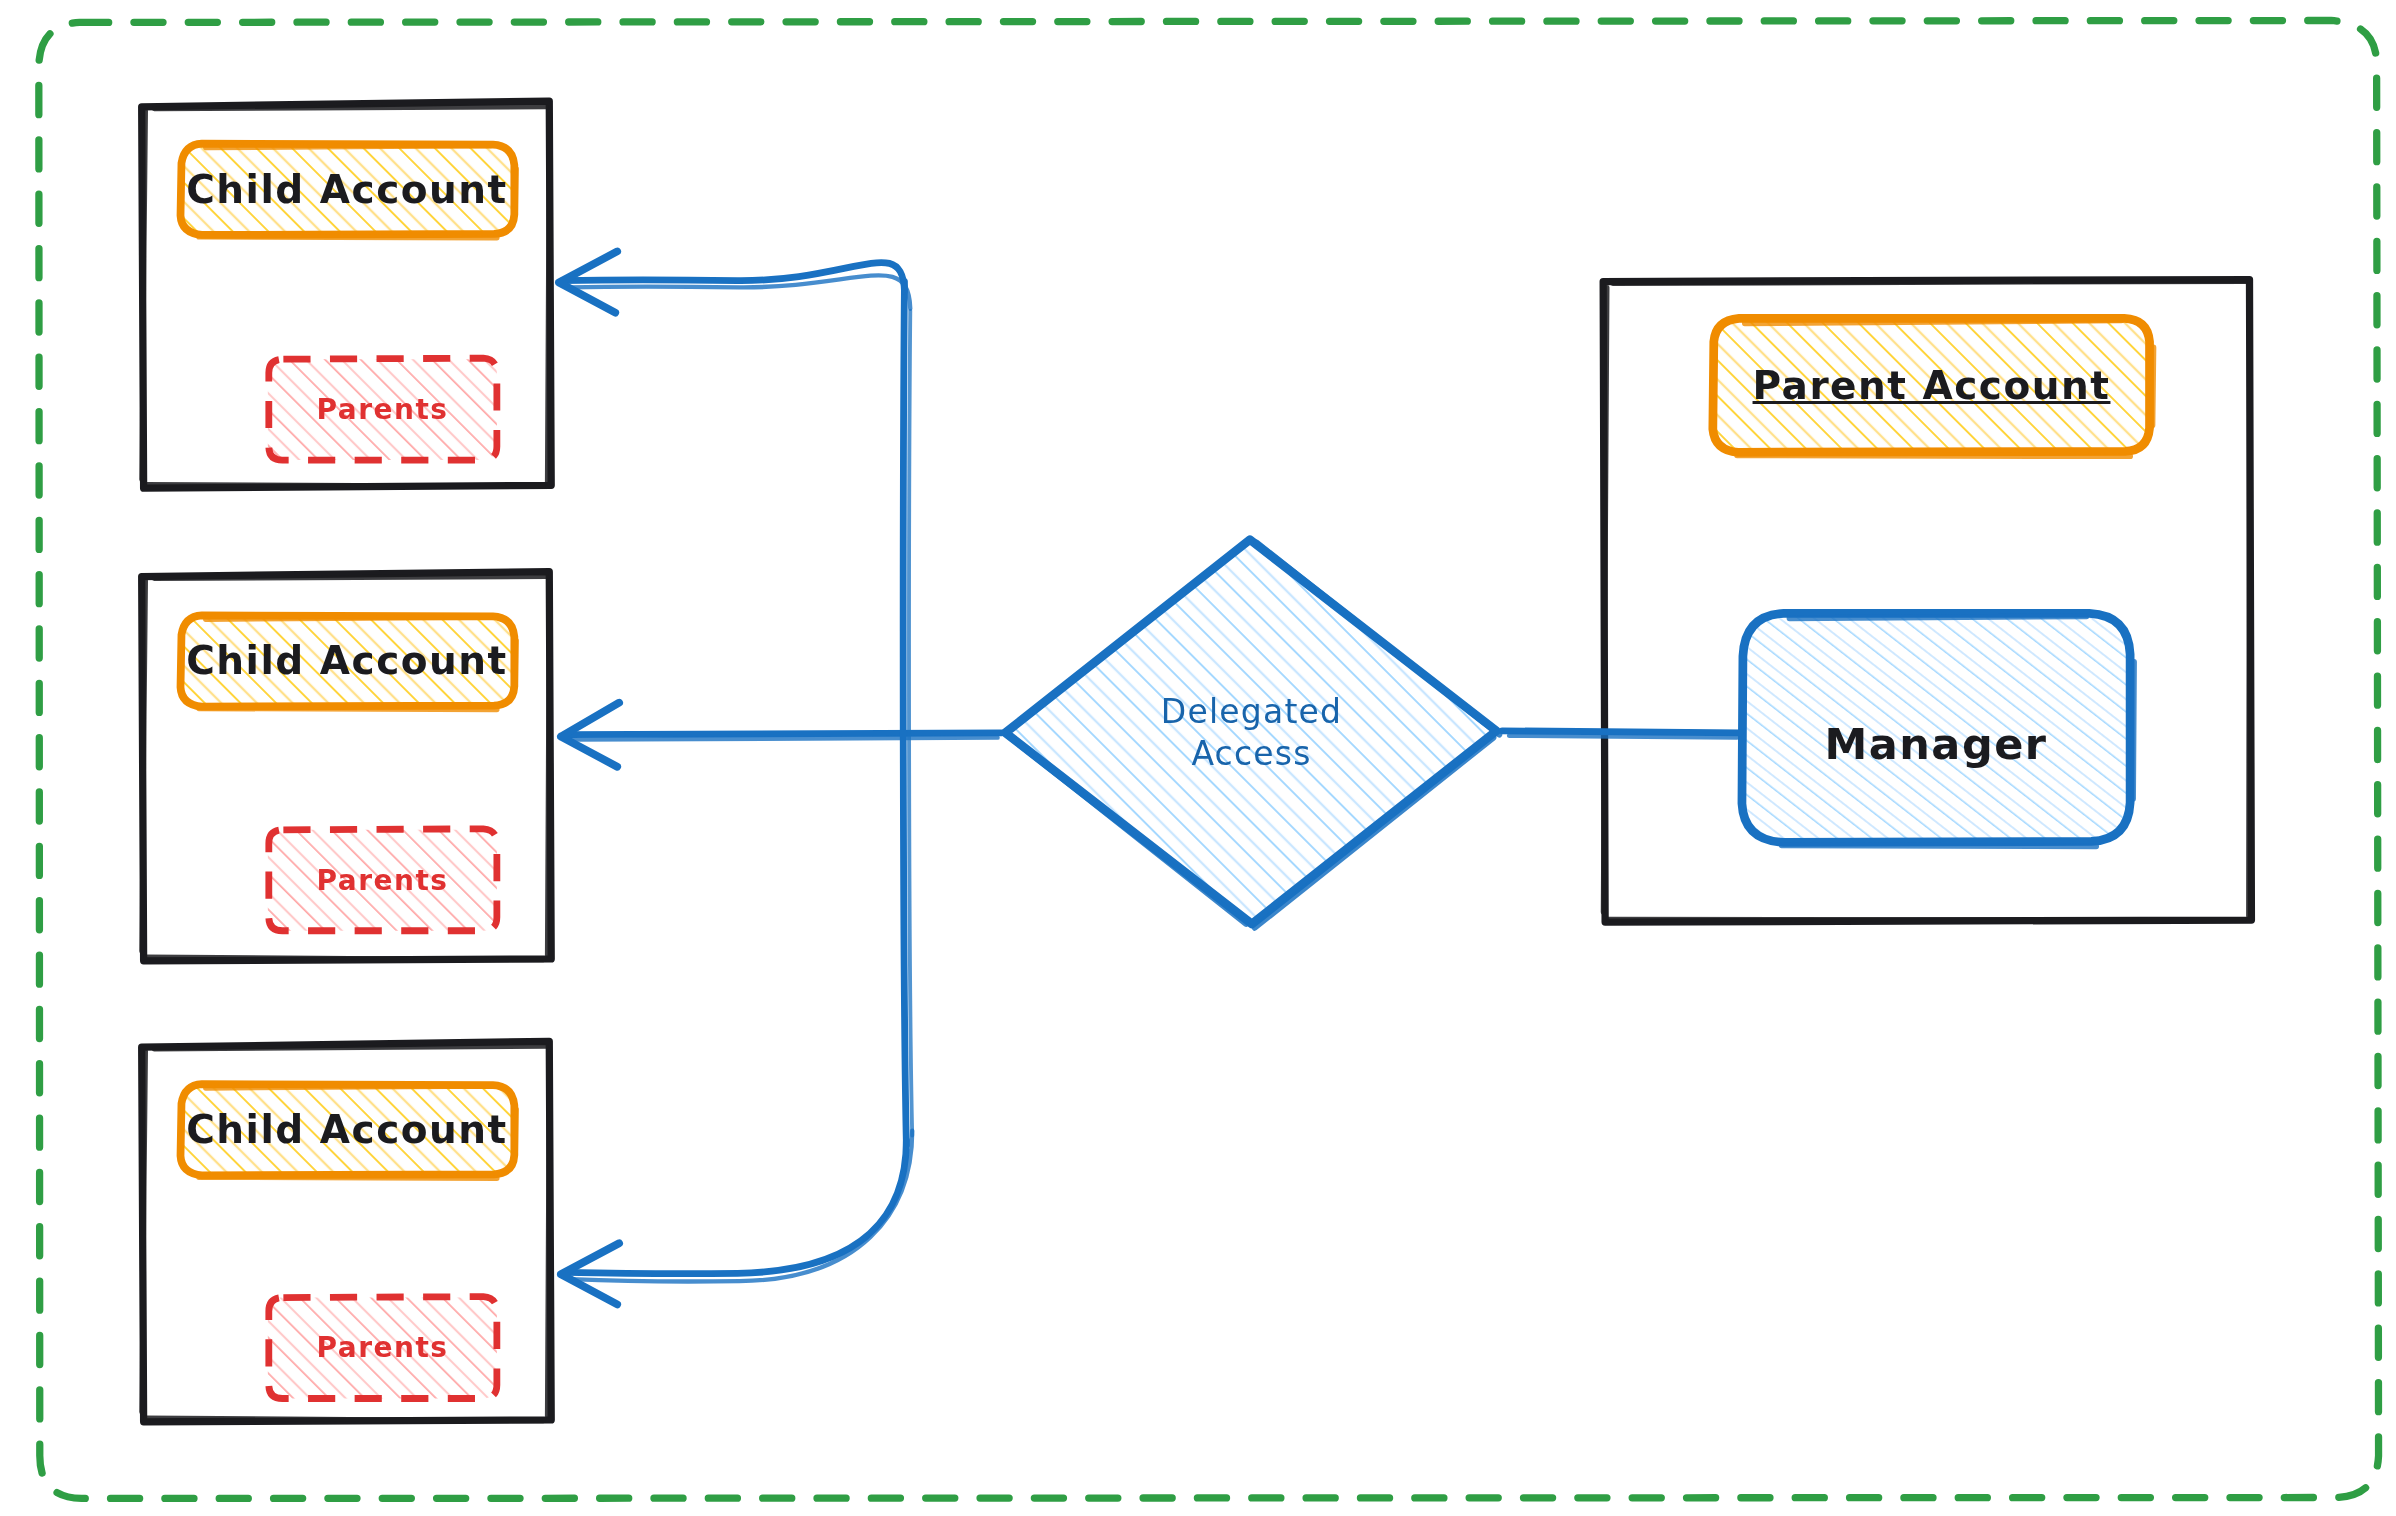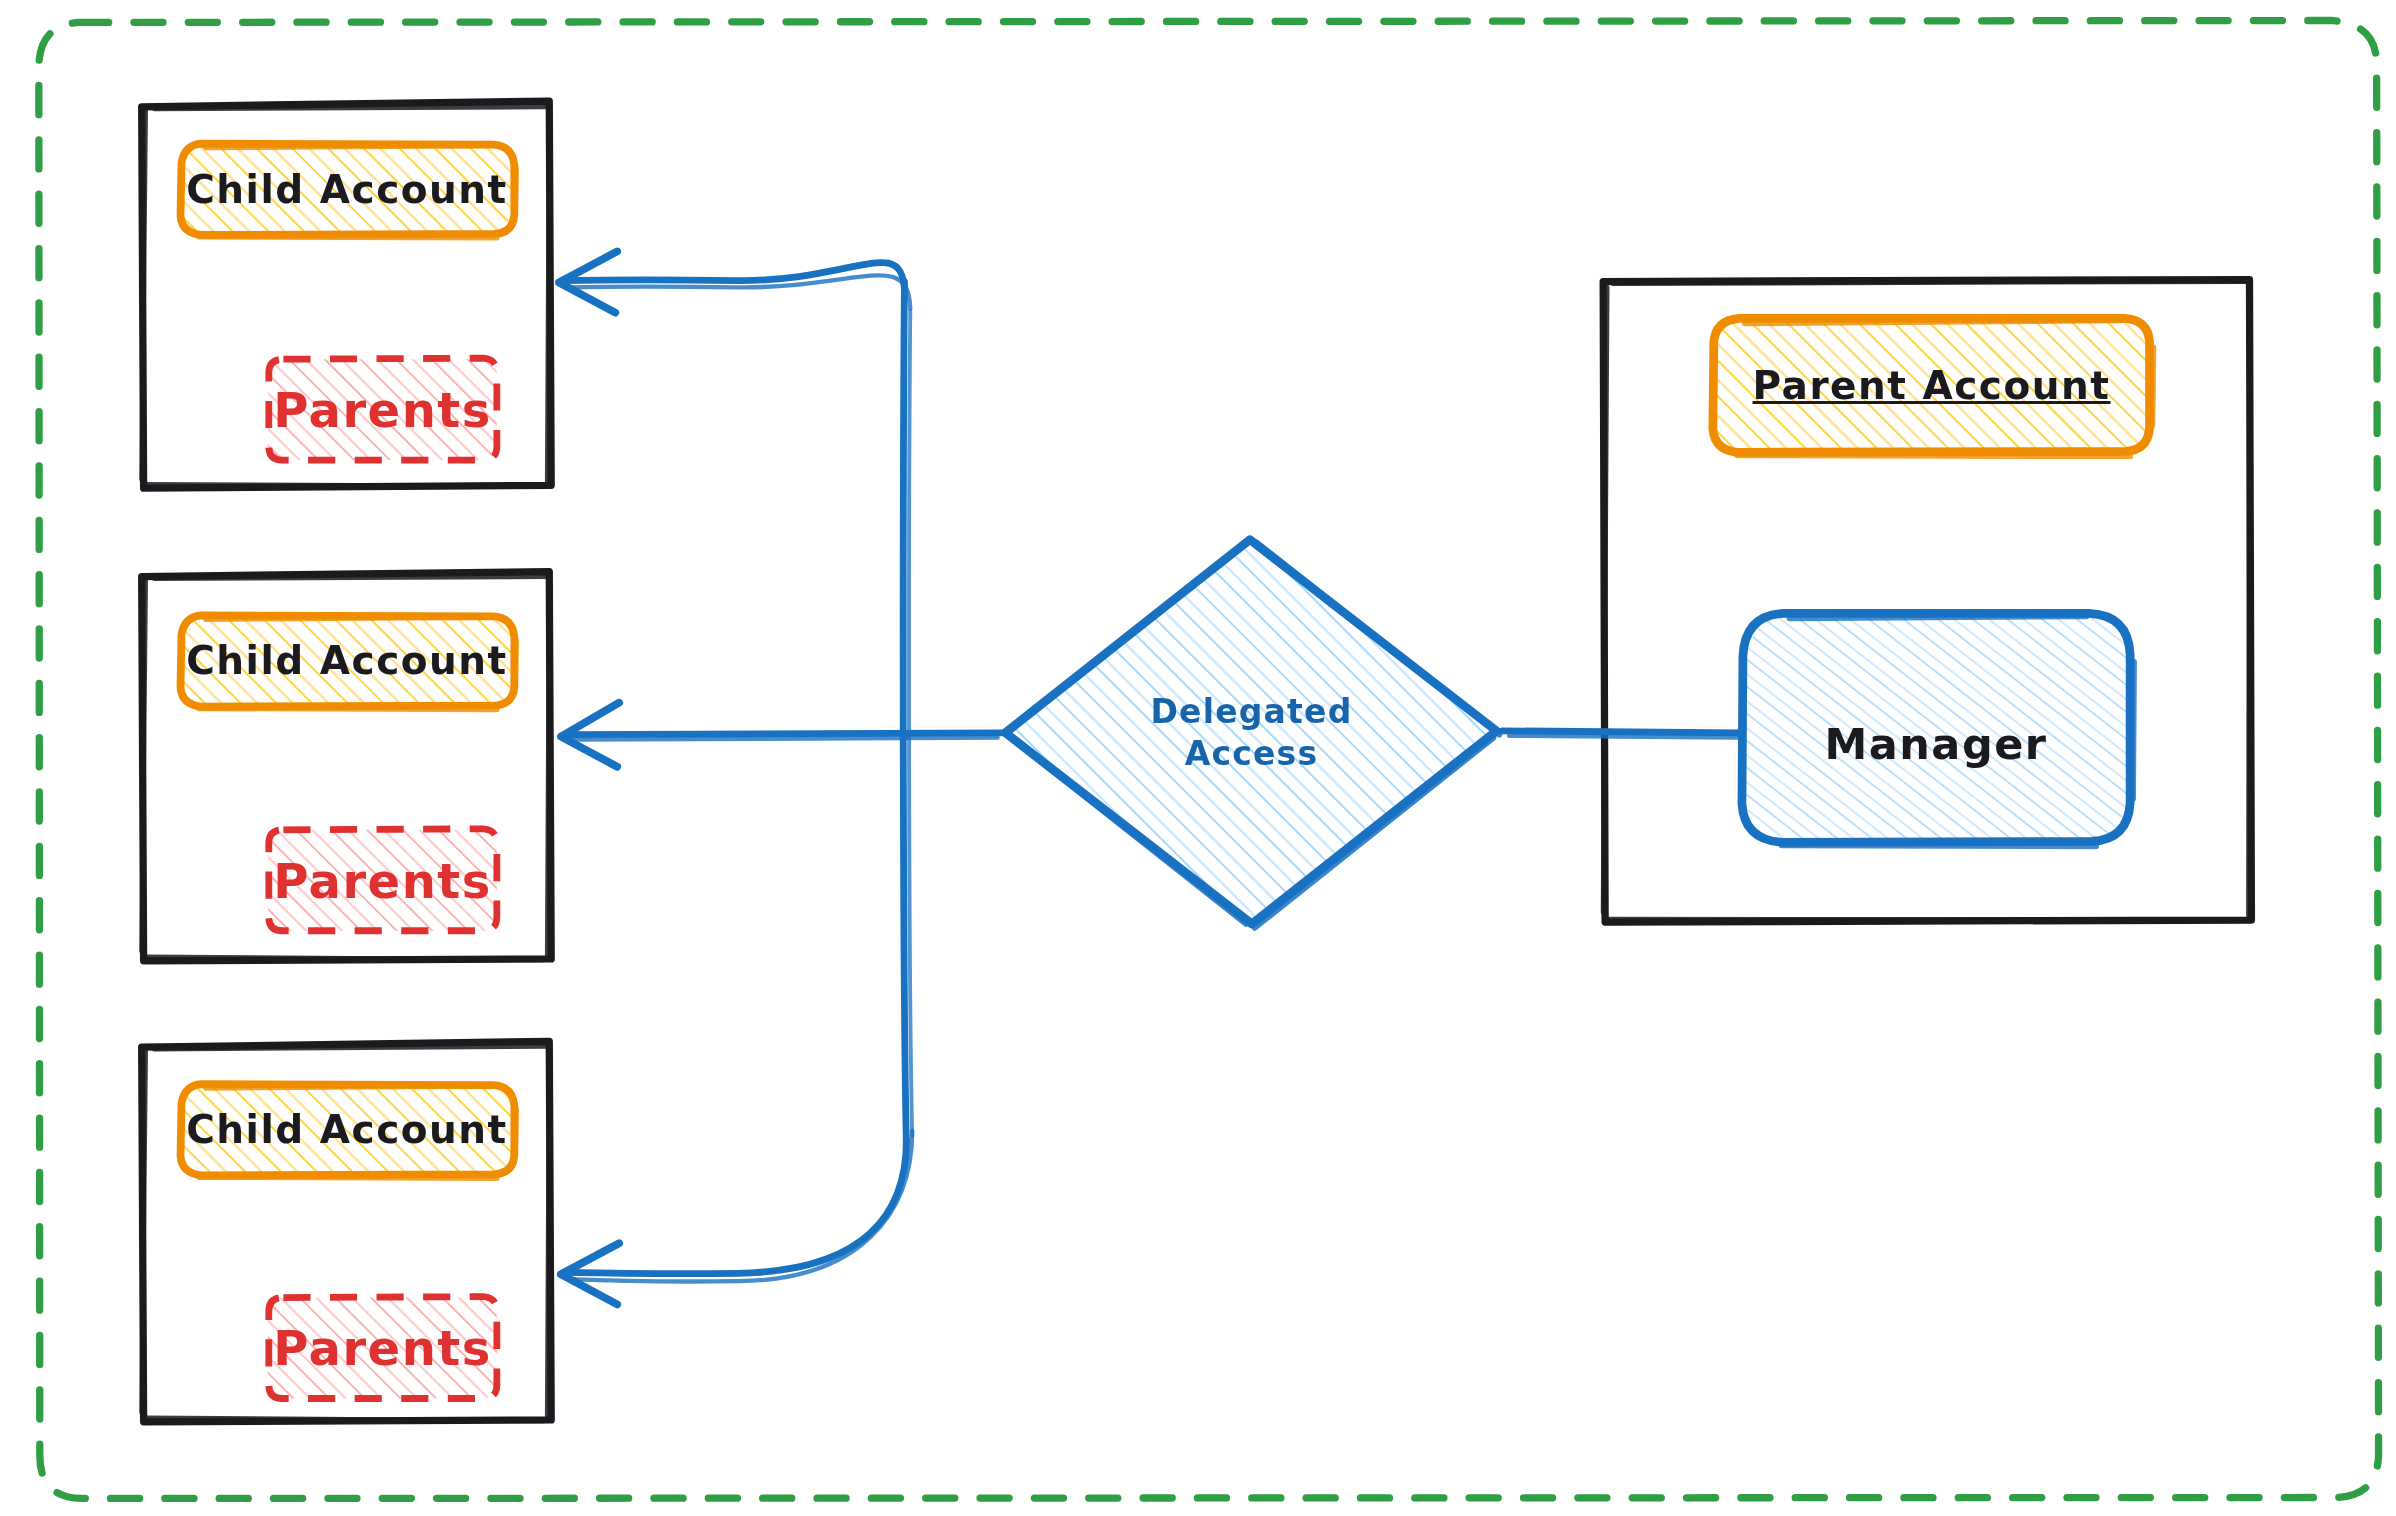--- a/index.html
+++ b/index.html
@@ -19,23 +19,23 @@
     font-family:"DejaVu Sans", sans-serif;
     font-weight:700;
     letter-spacing:1.5px;
     white-space:pre;
     pointer-events:none;
   }
   .lbl-dark{color:#1b1b1f;}
   .lbl-red{color:#e03131;}
   .lbl-blue{color:#1864ab;}
   .t-account{font-size:39px;}
-  .t-parents{font-size:48px;}
+  .t-parents{font-size:28px;}
   .t-manager{font-size:43px;}
-  .t-diamond{font-size:33px;line-height:1.28;letter-spacing:1.2px;font-weight:700;}
+  .t-diamond{font-size:33px;line-height:1.28;letter-spacing:1.2px;font-weight:400;}
 </style>
 </head>
 <body>
 
 <div id="stage">
 
   <svg id="sketch" viewBox="0 0 2470 1563" xmlns="http://www.w3.org/2000/svg">
     <defs>
 
       <pattern id="hatchYellow" width="26" height="26" patternUnits="userSpaceOnUse" patternTransform="rotate(-45)">

